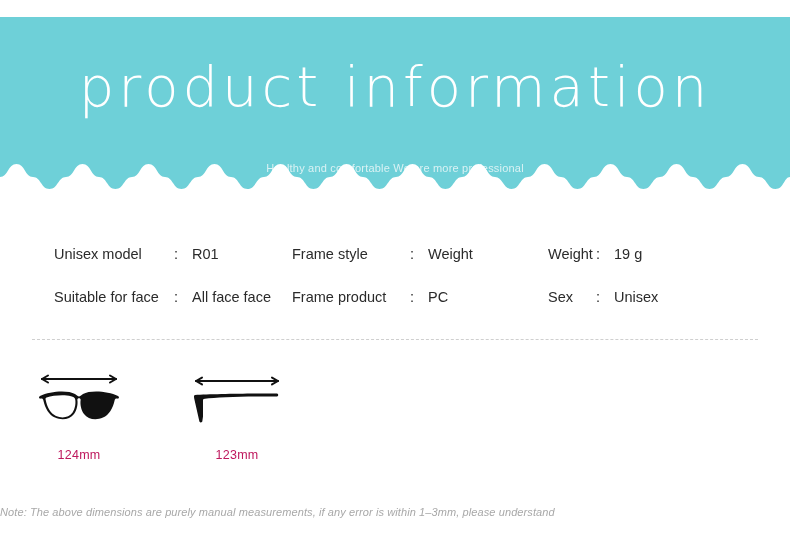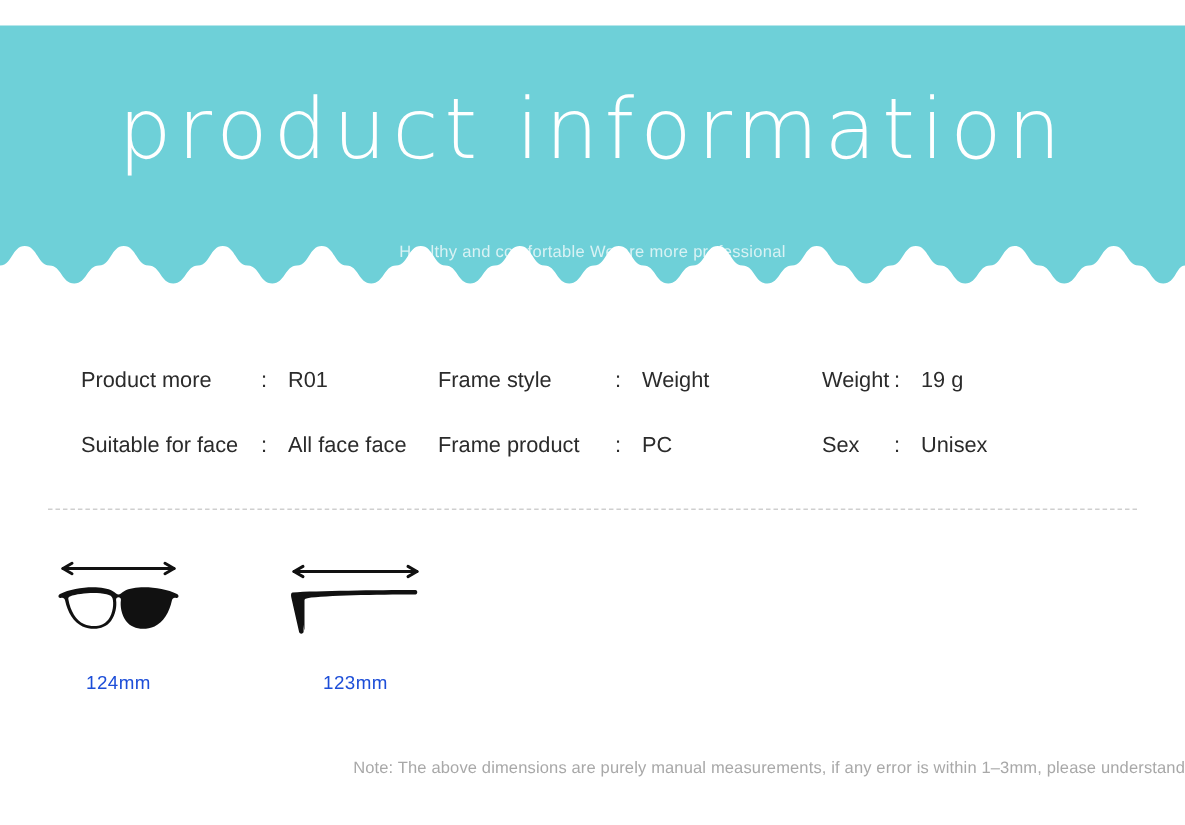--- a/index.html
+++ b/index.html
@@ -121,37 +121,38 @@
   }
   .dim-figure {
     height: 66px;
     display: flex;
     align-items: center;
     justify-content: center;
   }
   .dim-label {
     margin-top: 14px;
     font-size: 12.5px;
-    color: #1d4ed8;
+    color: #be185d;
     font-family: "Liberation Sans", sans-serif;
     letter-spacing: 0.3px;
   }
 
   
   .note {
     position: absolute;
     left: 0;
     top: 506px;
     width: 790px;
-    text-align: right;
+    text-align: left;
     font-size: 11px;
     color: #a8a8a8;
     font-family: "Liberation Sans", sans-serif;
     letter-spacing: 0.1px;
     white-space: nowrap;
+    font-style: italic;
   }
 </style>
 </head>
 <body>
 
 <div class="banner">
   <div class="banner-title">product information</div>
   <div class="banner-subtitle">Healthy and comfortable We are more professional</div>
 
   <svg class="wave" viewBox="0 0 790 30" preserveAspectRatio="none">
@@ -169,21 +170,21 @@
          C 668,16 668,3 676.5,3 C 685,3 685,16 693,16 C 701,16 701,28 709.5,28 C 718,28 718,16 726,16
          C 734,16 734,3 742.5,3 C 751,3 751,16 759,16 C 767,16 767,28 775.5,28 C 784,28 784,16 790,16
          L 790,30 L 0,30 Z"></path>
   </svg>
 </div>
 
 <div class="spec-grid">
 
   <div class="spec-row">
     <div class="spec-cell col1 c1">
-      <span class="spec-label">Product more</span>
+      <span class="spec-label">Unisex model</span>
       <span class="spec-colon">:</span>
       <span class="spec-value">R01</span>
     </div>
     <div class="spec-cell col2 c2">
       <span class="spec-label">Frame style</span>
       <span class="spec-colon">:</span>
       <span class="spec-value">Weight</span>
     </div>
     <div class="spec-cell col3 c3">
       <span class="spec-label">Weight</span>

